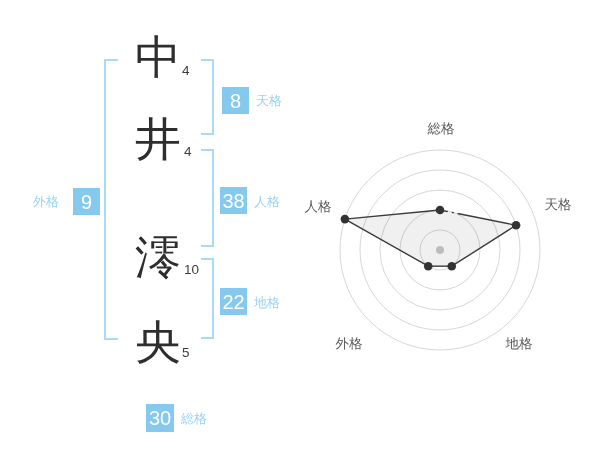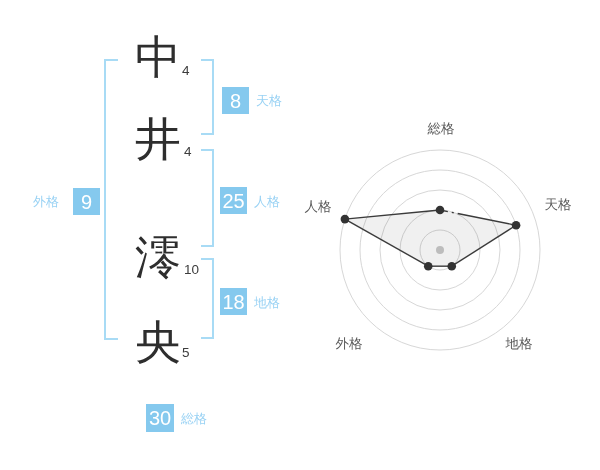--- a/index.html
+++ b/index.html
@@ -49,24 +49,24 @@
   <div class="char" style="top:319px">央</div>
 
   <div class="strokes" style="left:182px;top:64px">4</div>
   <div class="strokes" style="left:184px;top:145px">4</div>
   <div class="strokes" style="left:184px;top:263px">10</div>
   <div class="strokes" style="left:182px;top:346px">5</div>
 
   <div class="score-box" style="left:222px;top:87px">8</div>
   <div class="score-label" style="left:256px;top:94px">天格</div>
 
-  <div class="score-box" style="left:220px;top:187px">25</div>
+  <div class="score-box" style="left:220px;top:187px">38</div>
   <div class="score-label" style="left:254px;top:195px">人格</div>
 
-  <div class="score-box" style="left:220px;top:288px">18</div>
+  <div class="score-box" style="left:220px;top:288px">22</div>
   <div class="score-label" style="left:254px;top:296px">地格</div>
 
   <div class="score-label" style="left:33px;top:195px">外格</div>
   <div class="score-box" style="left:73px;top:188px">9</div>
 
   <div class="score-box big" style="left:146px;top:404px">30</div>
   <div class="score-label" style="left:181px;top:412px">総格</div>
 
   <svg class="radar" width="300" height="300" viewBox="0 0 300 300">
     <g id="radar-geom">

